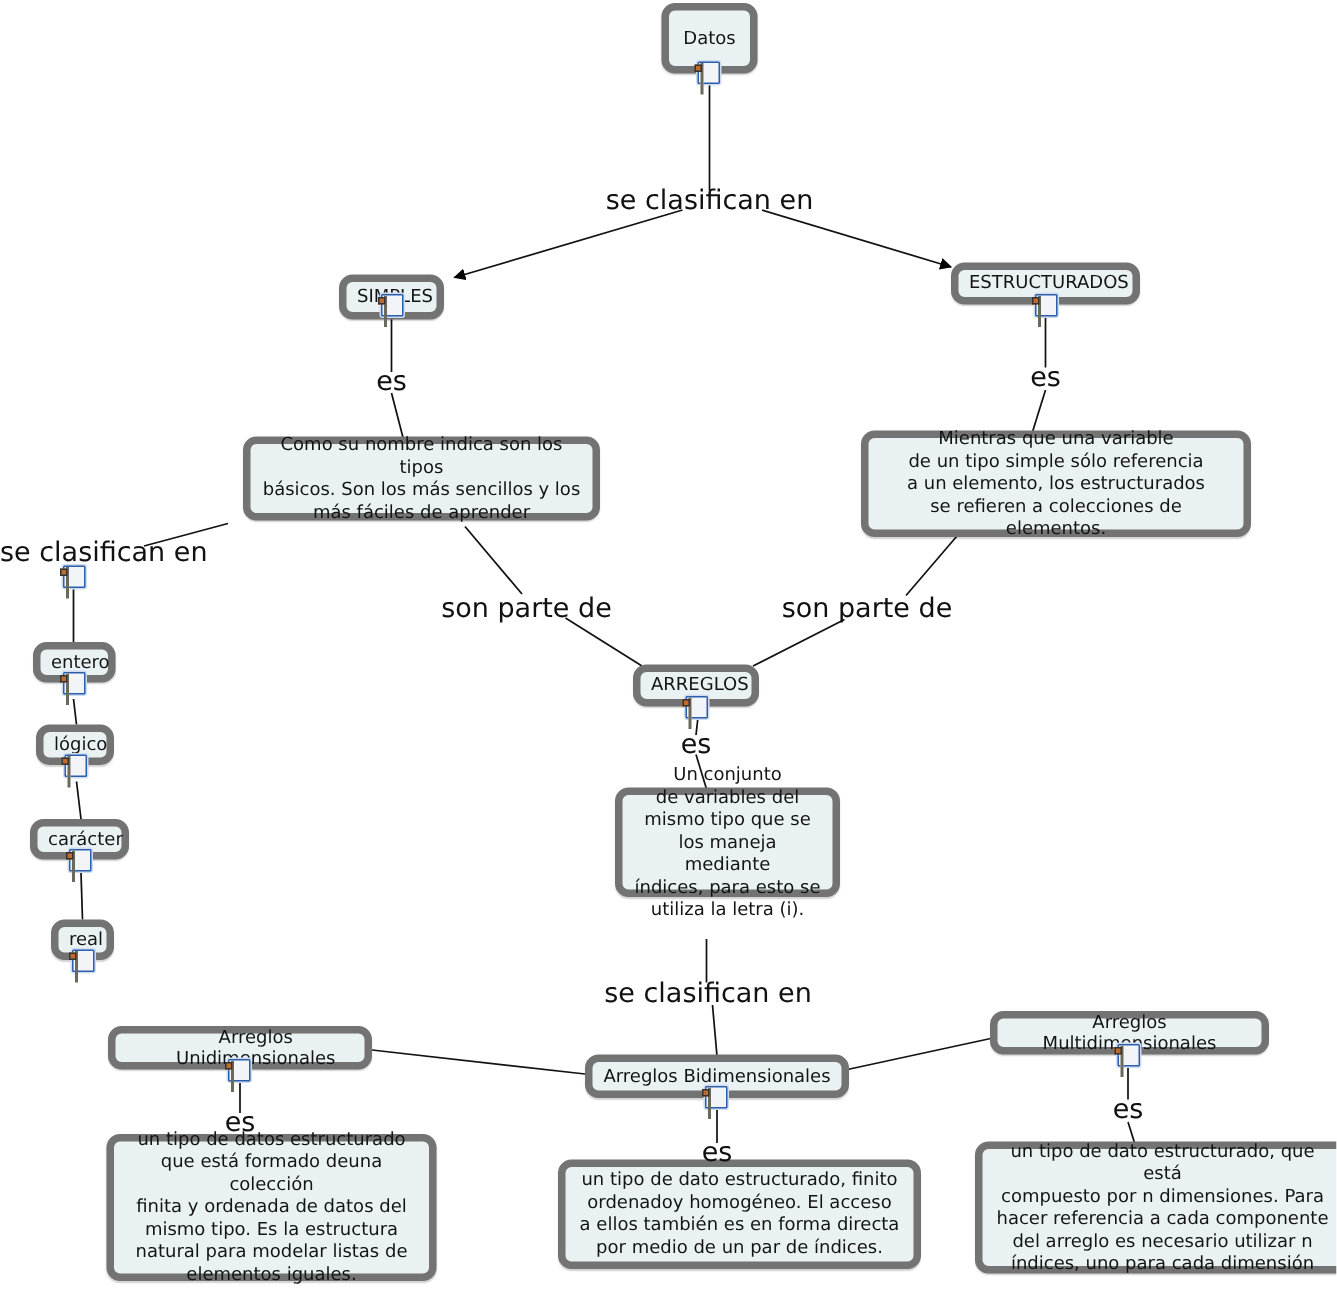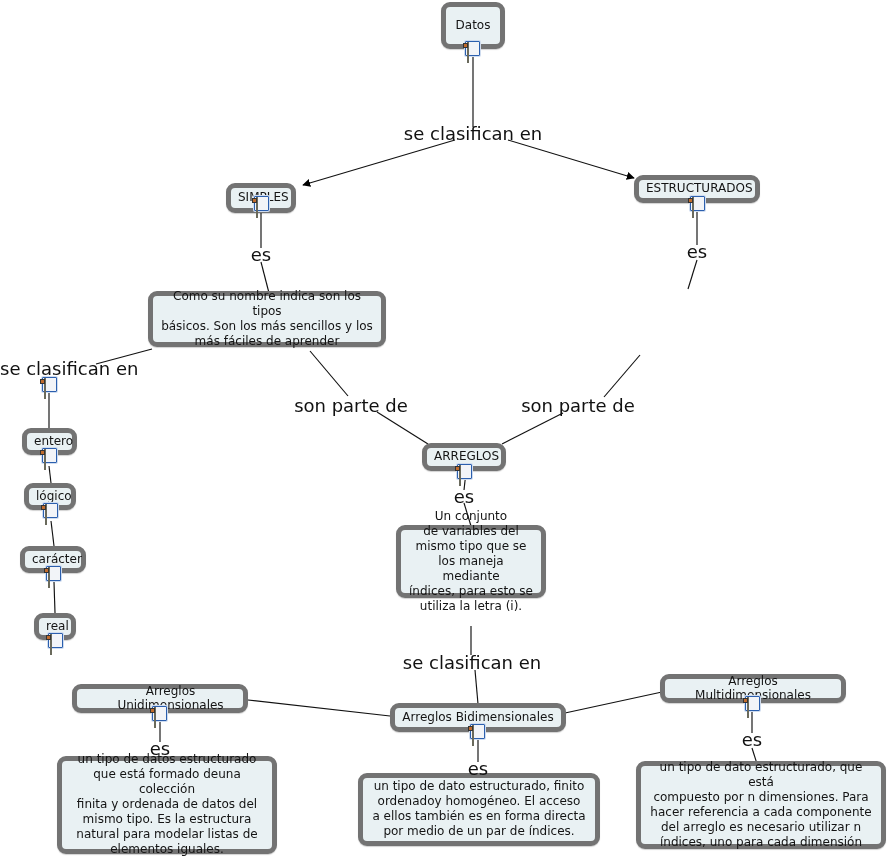--- a/index.html
+++ b/index.html
@@ -41,21 +41,21 @@
     justify-content: center;
     padding: 3px 7px 4px 7px;
     box-shadow: 0 1px 1px rgba(0,0,0,0.18);
     z-index: 3;
   }
   .node .label {
     display: block;
     width: 100%;
     white-space: pre-line;
   }
-  .node.multiline { line-height: 15px; }
+  .node.multiline { line-height: 15px; margin-left: 14px; }
   
   .doc-icon {
     position: absolute;
     width: 15px;
     height: 15px;
     box-sizing: border-box;
     border: 1px solid #2b5fae;
     background: #f2f4f8;
     border-radius: 1px;
     z-index: 6;
@@ -193,20 +193,26 @@
   <div class="doc-icon" style="left:690px; top:196px;">
     <span class="sheet"><b></b><i class="l1"></i><i class="l2"></i><i class="l3"></i><i class="l4"></i><i class="l5"></i></span>
   </div>
 
   <div class="node multiline" style="left:148px; top:291px; width:238px; height:56px;">
     <span class="label">Como su nombre indica son los tipos
 básicos. Son los más sencillos y los
 más fáciles de aprender</span>
   </div>
 
+  <div class="node multiline" style="left:560px; top:287px; width:260px; height:71px;">
+    <span class="label">Mientras que una variable
+de un tipo simple sólo referencia
+a un elemento, los estructurados
+se refieren a colecciones de elementos.</span>
+  </div>
 
   <div class="node" style="left:22px; top:428px; width:55px; height:27px;">
     <span class="label">entero</span>
   </div>
   <div class="doc-icon" style="left:42px; top:448px;">
     <span class="sheet"><b></b><i class="l1"></i><i class="l2"></i><i class="l3"></i><i class="l4"></i><i class="l5"></i></span>
   </div>
 
   <div class="node" style="left:24px; top:483px; width:52px; height:27px;">
     <span class="label">lógico</span>

